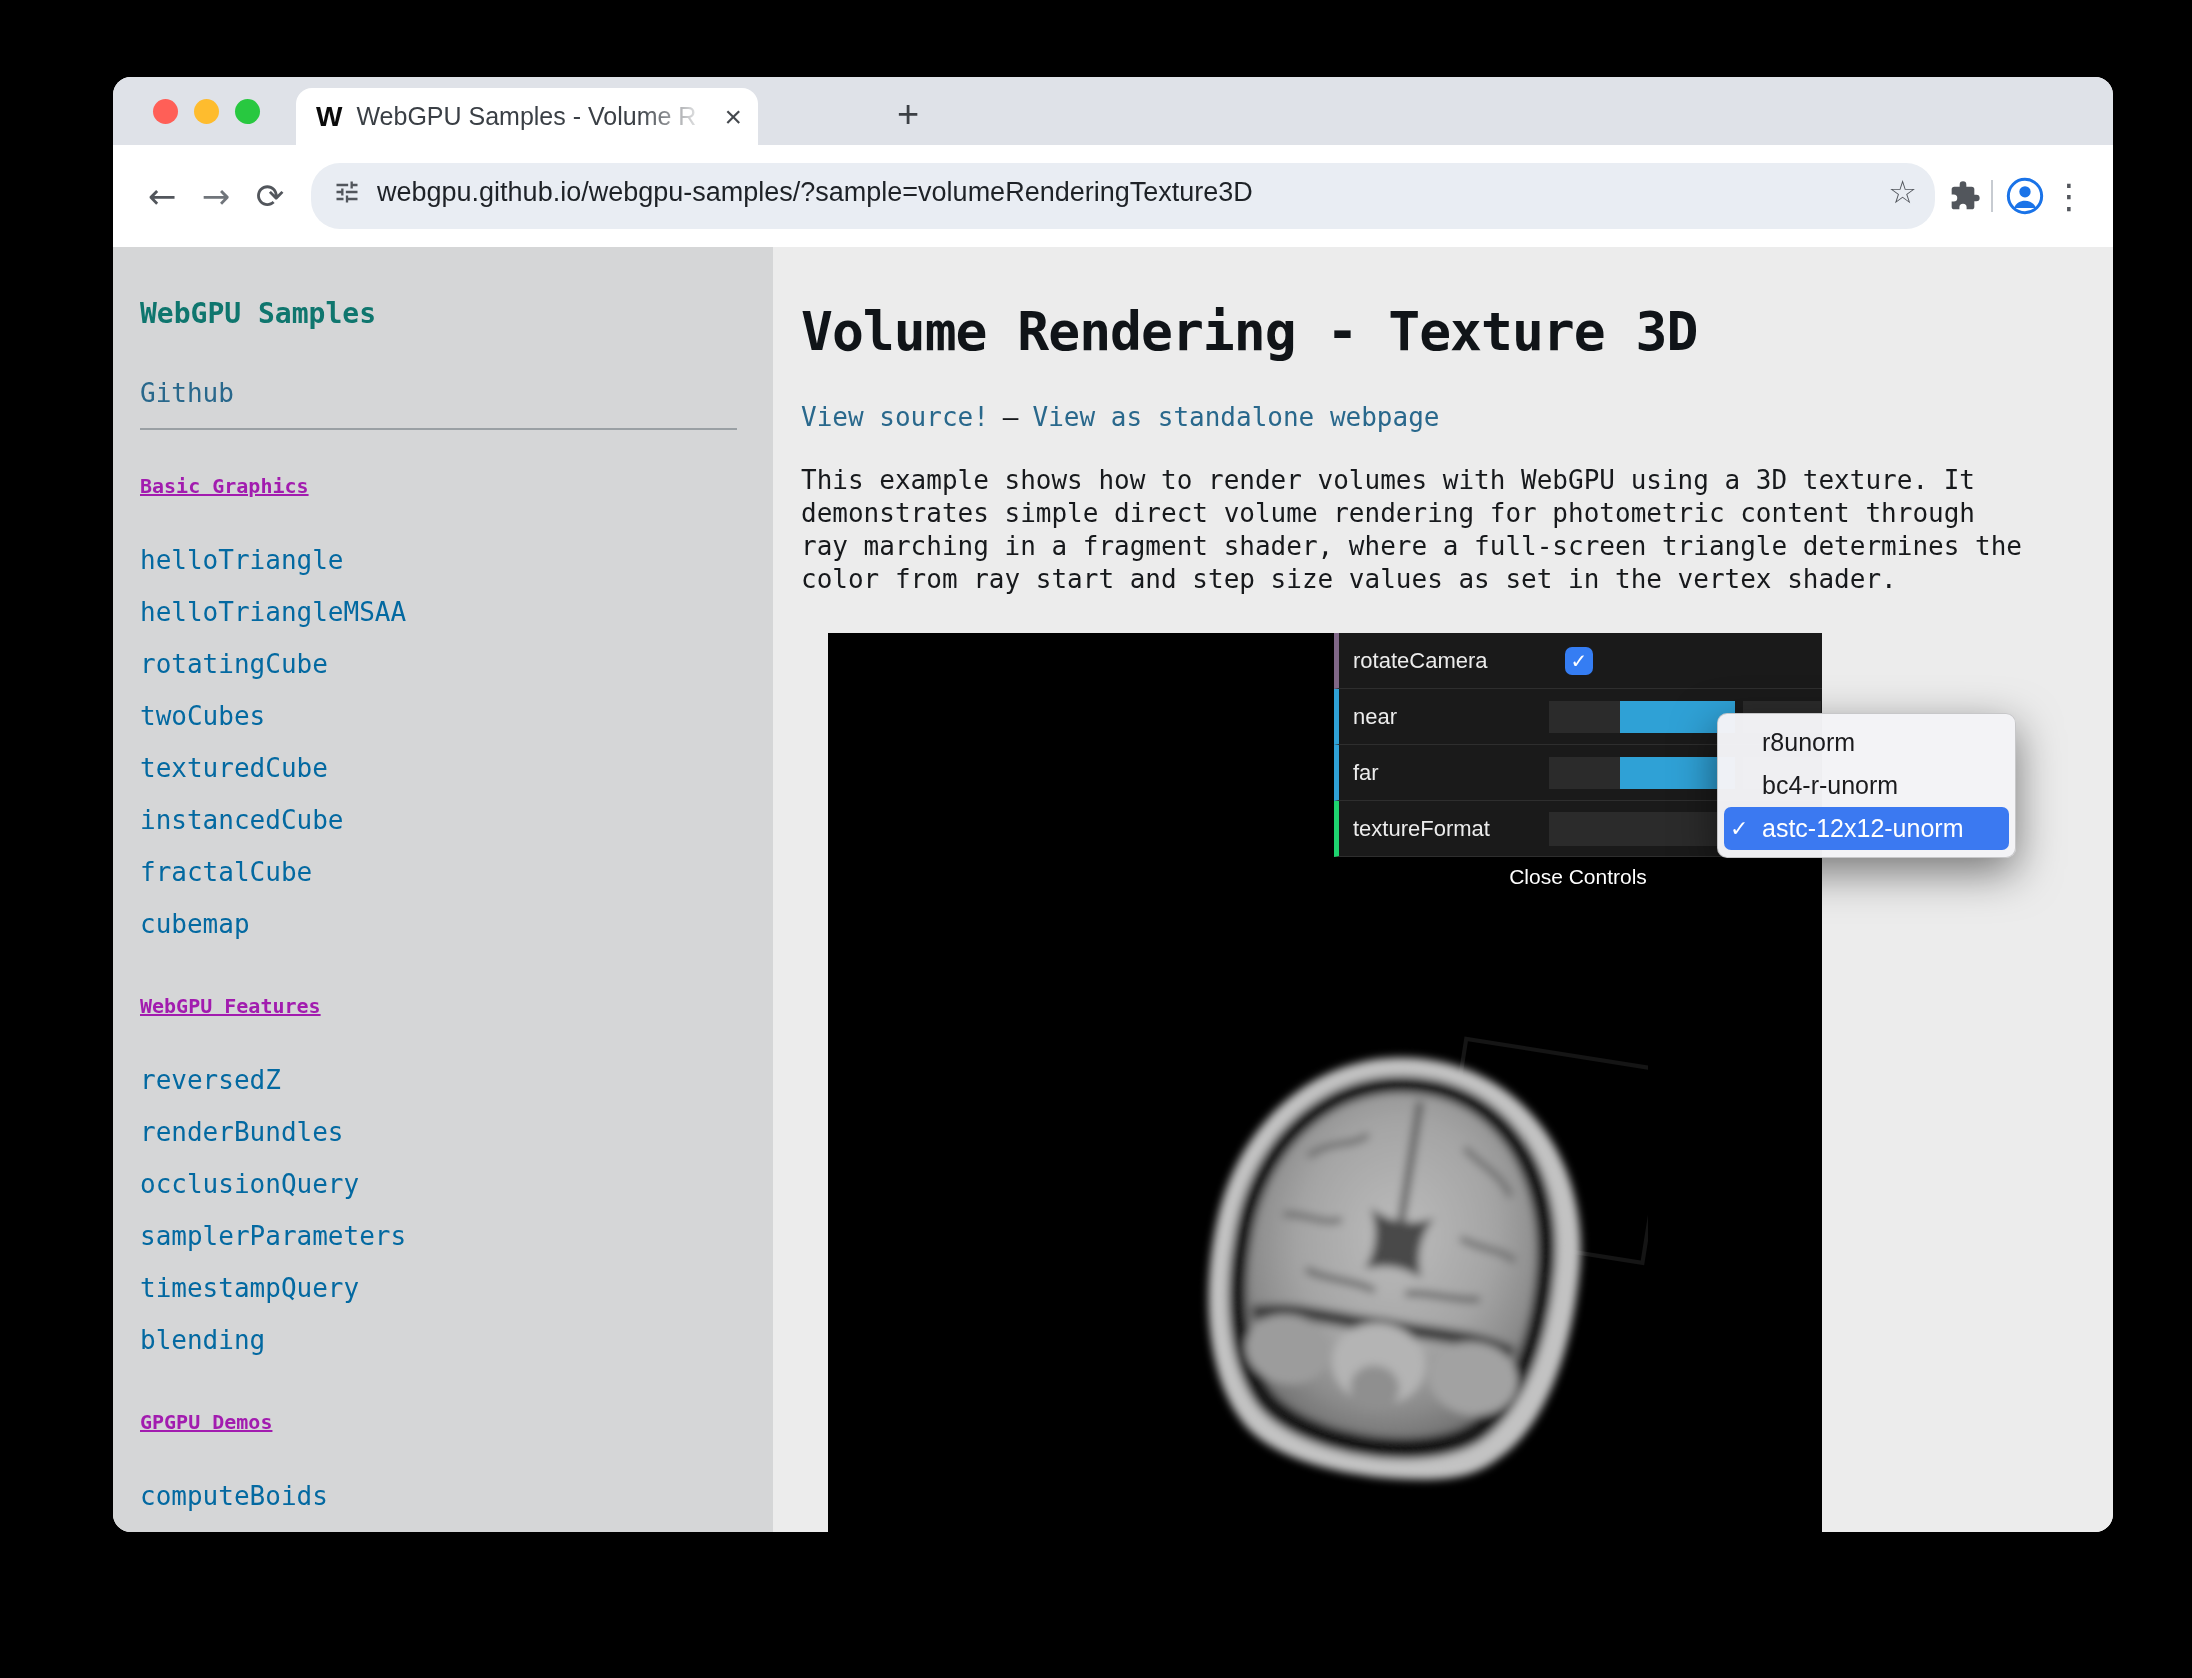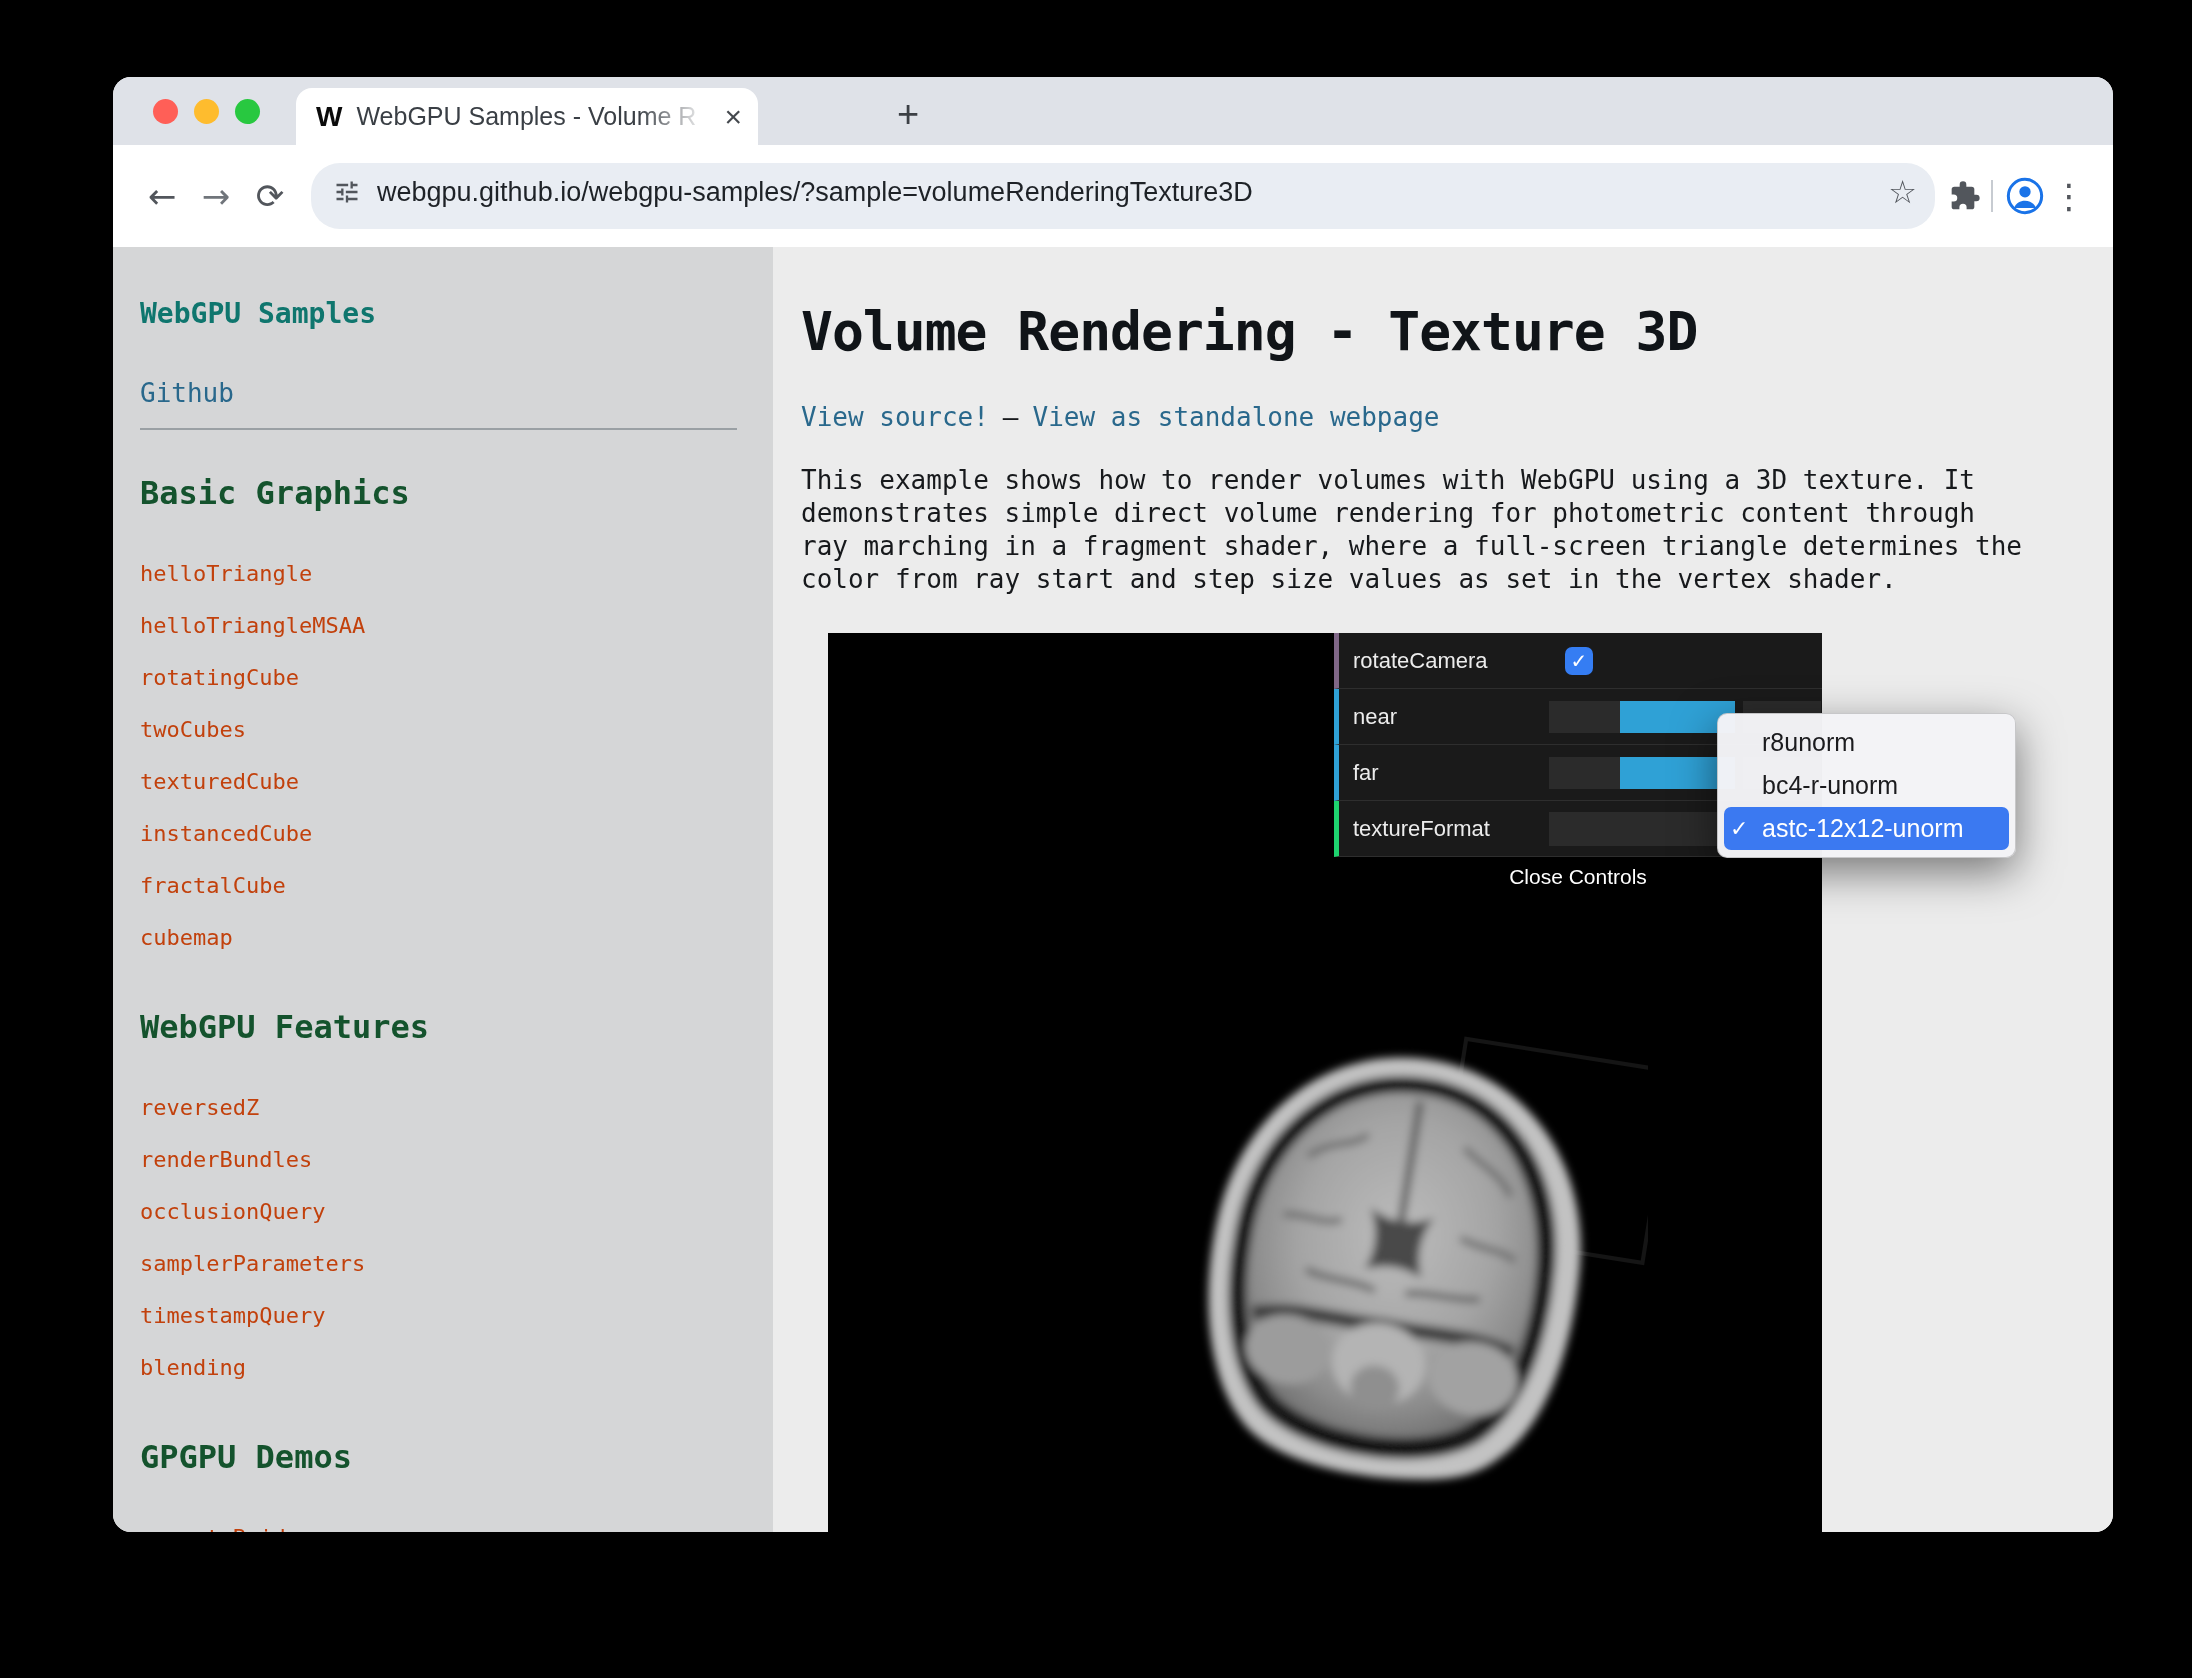--- a/index.html
+++ b/index.html
@@ -31,23 +31,23 @@
   .toolbar .sep{width:2px;height:32px;background:#c7cbd1;margin:0 10px;flex:none;}
   .avatar{width:44px;height:44px;border-radius:50%;display:flex;align-items:center;justify-content:center;flex:none;}
   .dots{font-size:34px;color:#52565c;width:44px;text-align:center;font-family:"DejaVu Sans",sans-serif;flex:none;}
 
   
   .content{display:flex;height:1285px;}
   .sidebar{width:660px;background:#d5d6d7;box-sizing:border-box;padding:0 0 0 27px;font-family:"DejaVu Sans Mono",monospace;overflow:hidden;flex:none;}
   .sb-title{margin:50px 0 0;font-size:28px;font-weight:700;color:#0f766e;}
   .sb-github{display:block;margin-top:48px;font-size:26px;color:#29688c;text-decoration:none;cursor:pointer;}
   .sb-hr{border:none;border-top:2px solid #9aa0a4;margin:20px 36px 0 0;}
-  .sb-h2{margin:44px 0 0;font-size:32px;font-weight:700;color:#14532d;}
+  .sb-h2{margin:44px 0 0;font-size:20px;font-weight:700;color:#a21caf;text-decoration:underline;}
   .navlist{margin-top:36px;}
-  .navlink{display:block;height:52px;line-height:52px;font-size:22px;color:#c2410c;text-decoration:none;cursor:pointer;}
+  .navlink{display:block;height:52px;line-height:52px;font-size:26px;color:#0369a1;text-decoration:none;cursor:pointer;}
 
   .main{flex:1;background:#ececec;font-family:"DejaVu Sans Mono",monospace;position:relative;overflow:hidden;padding-left:28px;box-sizing:border-box;}
   .page-title{margin:54px 0 14px;font-size:53px;font-weight:700;color:#101418;letter-spacing:-1px;}
   .links-row{margin-top:40px;font-size:26px;color:#17191c;}
   .links-row a{color:#29688c;text-decoration:none;cursor:pointer;}
   .links-row .dash{margin:0 14px;color:#17191c;}
   .desc{margin-top:32px;font-size:26px;line-height:33px;color:#17191c;max-width:1226px;}
 
   
   .canvas{position:absolute;left:55px;top:386px;width:994px;height:960px;background:#000;}

